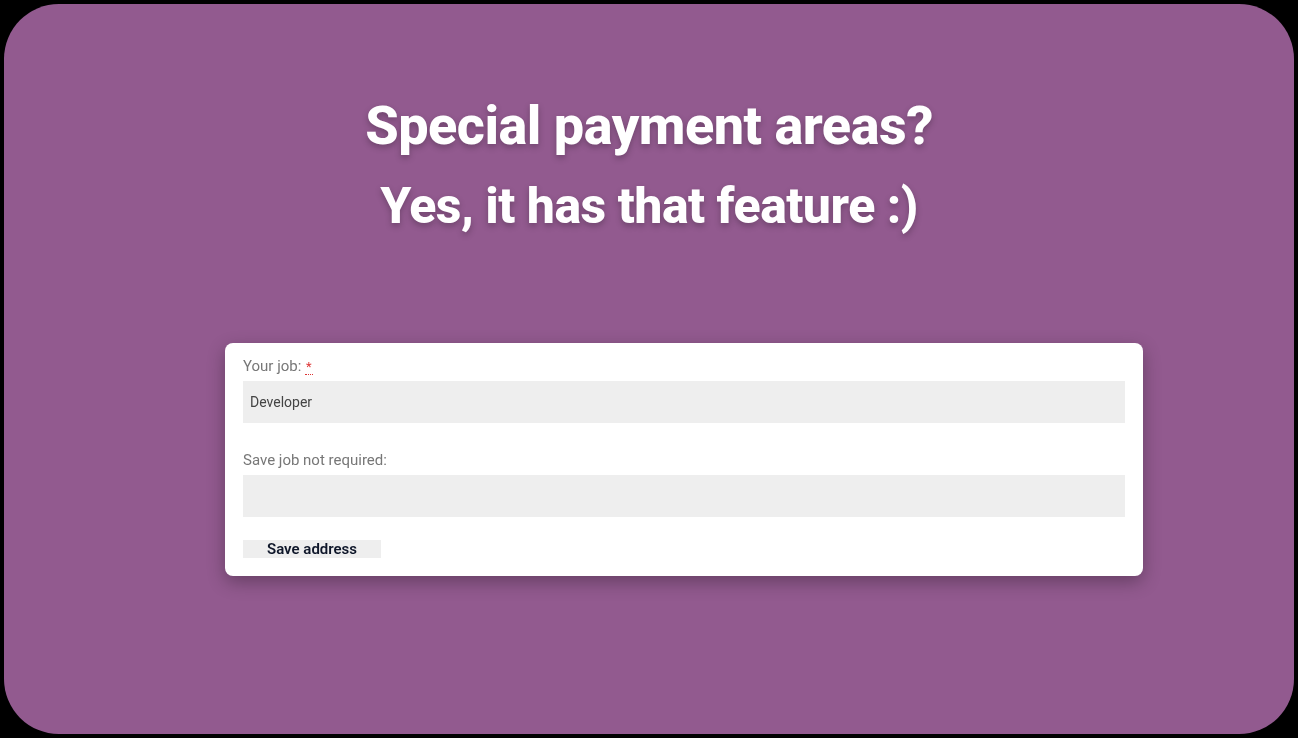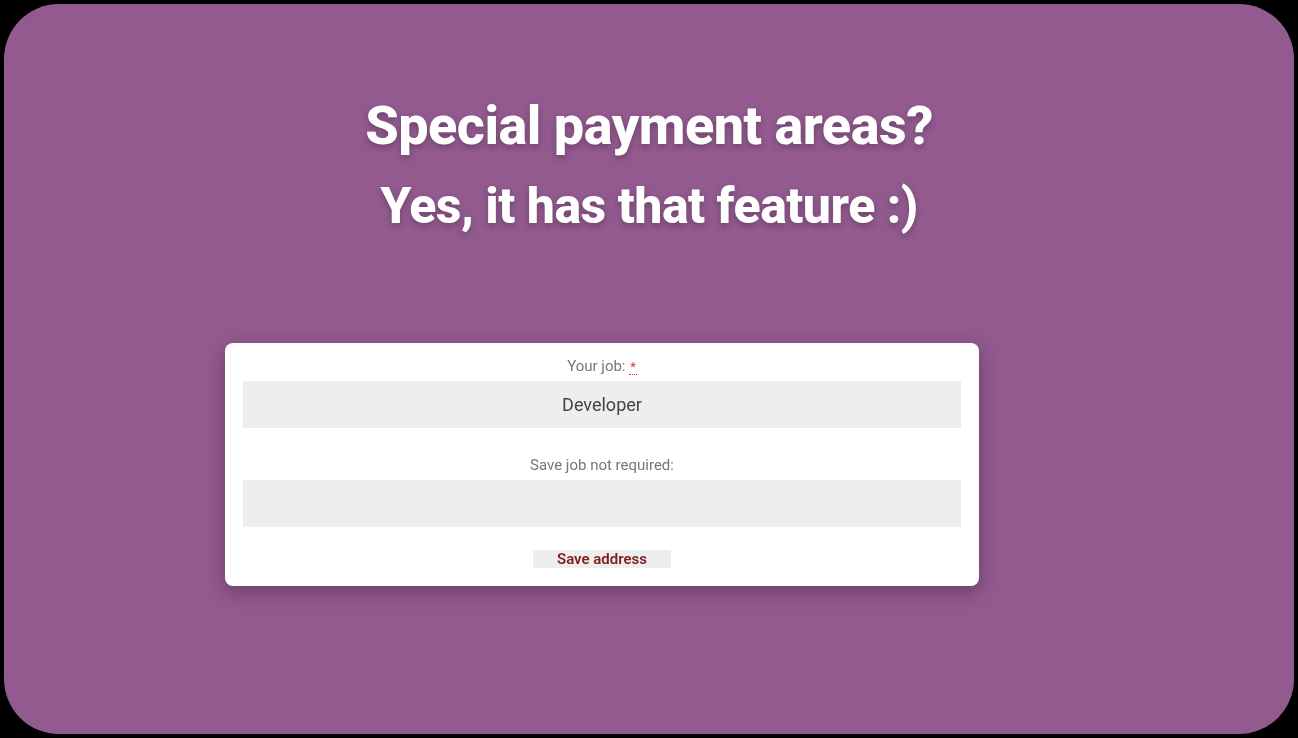--- a/index.html
+++ b/index.html
@@ -1,19 +1,18 @@
 <!DOCTYPE html>
 <html><head>
   <meta charset="utf-8">
   <style>
     * {
       box-sizing: border-box;
       margin: 0;
       padding: 0;
-      text-align: center;
     }
     body {
       background: #000;
       width: 1298px;
       height: 738px;
       font-family: -apple-system, BlinkMacSystemFont, "Segoe UI", Roboto, "Helvetica Neue", Arial, sans-serif;
       overflow: hidden;
     }
     .purple-panel {
       background: #925a8f;
@@ -40,21 +39,21 @@
       font-size: 50px;
       line-height: 1.1;
       margin-top: 24px;
       letter-spacing: -0.5px;
     }
     .form-card {
       background: #fff;
       position: absolute;
       left: 221px;
       top: 339px;
-      width: 754px;
+      width: 918px;
       border-radius: 8px;
       padding: 14px 18px 18px 18px;
       box-shadow: 0 6px 18px rgba(0,0,0,0.3);
     }
     .field-group {
       margin-bottom: 28px;
     }
     .field-group:last-of-type {
       margin-bottom: 22px;
     }
@@ -67,32 +66,32 @@
     .required-asterisk {
       color: #d33;
       border-bottom: 1px dotted #d33;
       font-size: 13px;
       padding: 0 1px;
     }
     .text-input {
       width: 100%;
       background: #eeeeee;
       border: none;
-      padding: 13px 17px;
-      font-size: 18px;
+      padding: 13px 7px;
+      font-size: 14px;
       color: #444;
       font-family: inherit;
     }
     .save-button {
       background: #eeeeee;
       border: none;
       padding: 0 24px;
       font-size: 15px;
       font-weight: 600;
-      color: #7f1d1d;
+      color: #0f172a;
       cursor: pointer;
       font-family: inherit;
     }
   </style>
 </head>
 <body>
 
 <div class="purple-panel">
   <div class="heading">
     <h1>Special payment areas?</h1>

